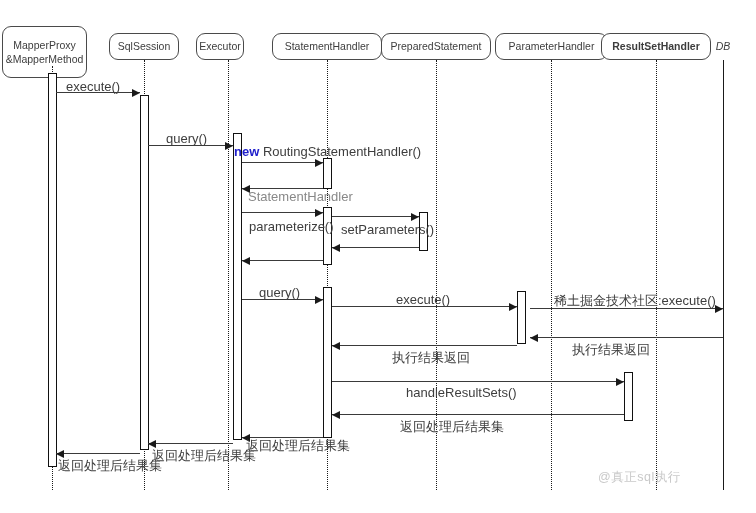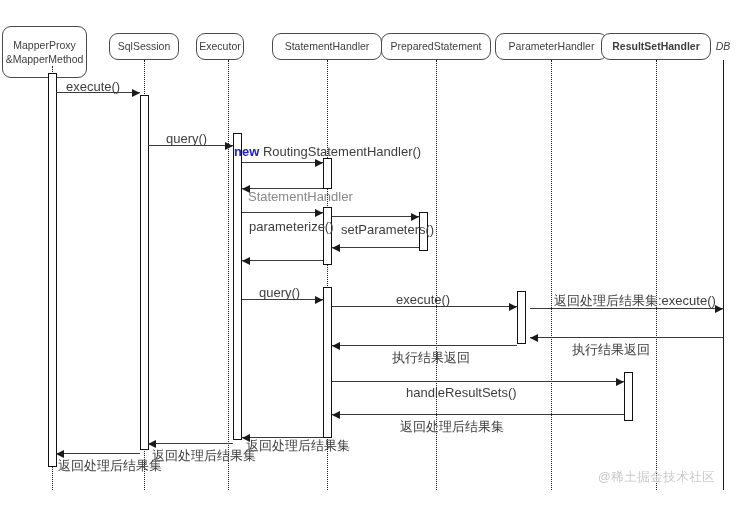--- a/index.html
+++ b/index.html
@@ -156,21 +156,21 @@
       <div class="msg-line" style="left: 242px; top: 260px; width: 81px;"></div>
       <div class="arrow-head left" style="top: 256.5px; left: 242px;"></div>
       <div class="msg-line" style="left: 242px; top: 299px; width: 81px;"></div>
       <div class="arrow-head right" style="top: 295.5px; left: 315px;"></div>
       <div class="msg-label" style="left: 259px; top: 285px; color: rgb(61, 61, 61);">query()</div>
       <div class="msg-line" style="left: 332px; top: 306px; width: 185px;"></div>
       <div class="arrow-head right" style="top: 302.5px; left: 509px;"></div>
       <div class="msg-label" style="left: 396px; top: 292px; color: rgb(61, 61, 61);">execute()</div>
       <div class="msg-line" style="left: 530px; top: 308px; width: 193px;"></div>
       <div class="arrow-head right" style="top: 304.5px; left: 715px;"></div>
-      <div class="msg-label" style="left: 554px; top: 293px; color: rgb(61, 61, 61);">返回处理后结果集:execute()</div>
+      <div class="msg-label" style="left: 554px; top: 293px; color: rgb(61, 61, 61);">稀土掘金技术社区:execute()</div>
       <div class="msg-line" style="left: 530px; top: 337px; width: 193px;"></div>
       <div class="arrow-head left" style="top: 333.5px; left: 530px;"></div>
       <div class="msg-label" style="left: 572px; top: 342px; color: rgb(61, 61, 61);">执行结果返回</div>
       <div class="msg-line" style="left: 332px; top: 345px; width: 185px;"></div>
       <div class="arrow-head left" style="top: 341.5px; left: 332px;"></div>
       <div class="msg-label" style="left: 392px; top: 350px; color: rgb(61, 61, 61);">执行结果返回</div>
       <div class="msg-line" style="left: 332px; top: 381px; width: 292px;"></div>
       <div class="arrow-head right" style="top: 377.5px; left: 616px;"></div>
       <div class="msg-label" style="left: 406px; top: 385px; color: rgb(61, 61, 61);">handleResultSets()</div>
       <div class="msg-line" style="left: 332px; top: 414px; width: 292px;"></div>
@@ -179,14 +179,14 @@
       <div class="msg-line" style="left: 242px; top: 437px; width: 81px;"></div>
       <div class="arrow-head left" style="top: 433.5px; left: 242px;"></div>
       <div class="msg-label" style="left: 246px; top: 438px; color: rgb(61, 61, 61);">返回处理后结果集</div>
       <div class="msg-line" style="left: 148px; top: 443px; width: 85px;"></div>
       <div class="arrow-head left" style="top: 439.5px; left: 148px;"></div>
       <div class="msg-label" style="left: 152px; top: 448px; color: rgb(61, 61, 61);">返回处理后结果集</div>
       <div class="msg-line" style="left: 56px; top: 453px; width: 84px;"></div>
       <div class="arrow-head left" style="top: 449.5px; left: 56px;"></div>
       <div class="msg-label" style="left: 58px; top: 458px; color: rgb(61, 61, 61);">返回处理后结果集</div>
     </div>
-  <div class="watermark" id="watermark" style="left: 598px; top: 469px;">@稀土掘金技术社区</div>
+  <div class="watermark" id="watermark" style="left: 598px; top: 469px;">@真正sql执行</div>
 </div>
 
 </body></html>

